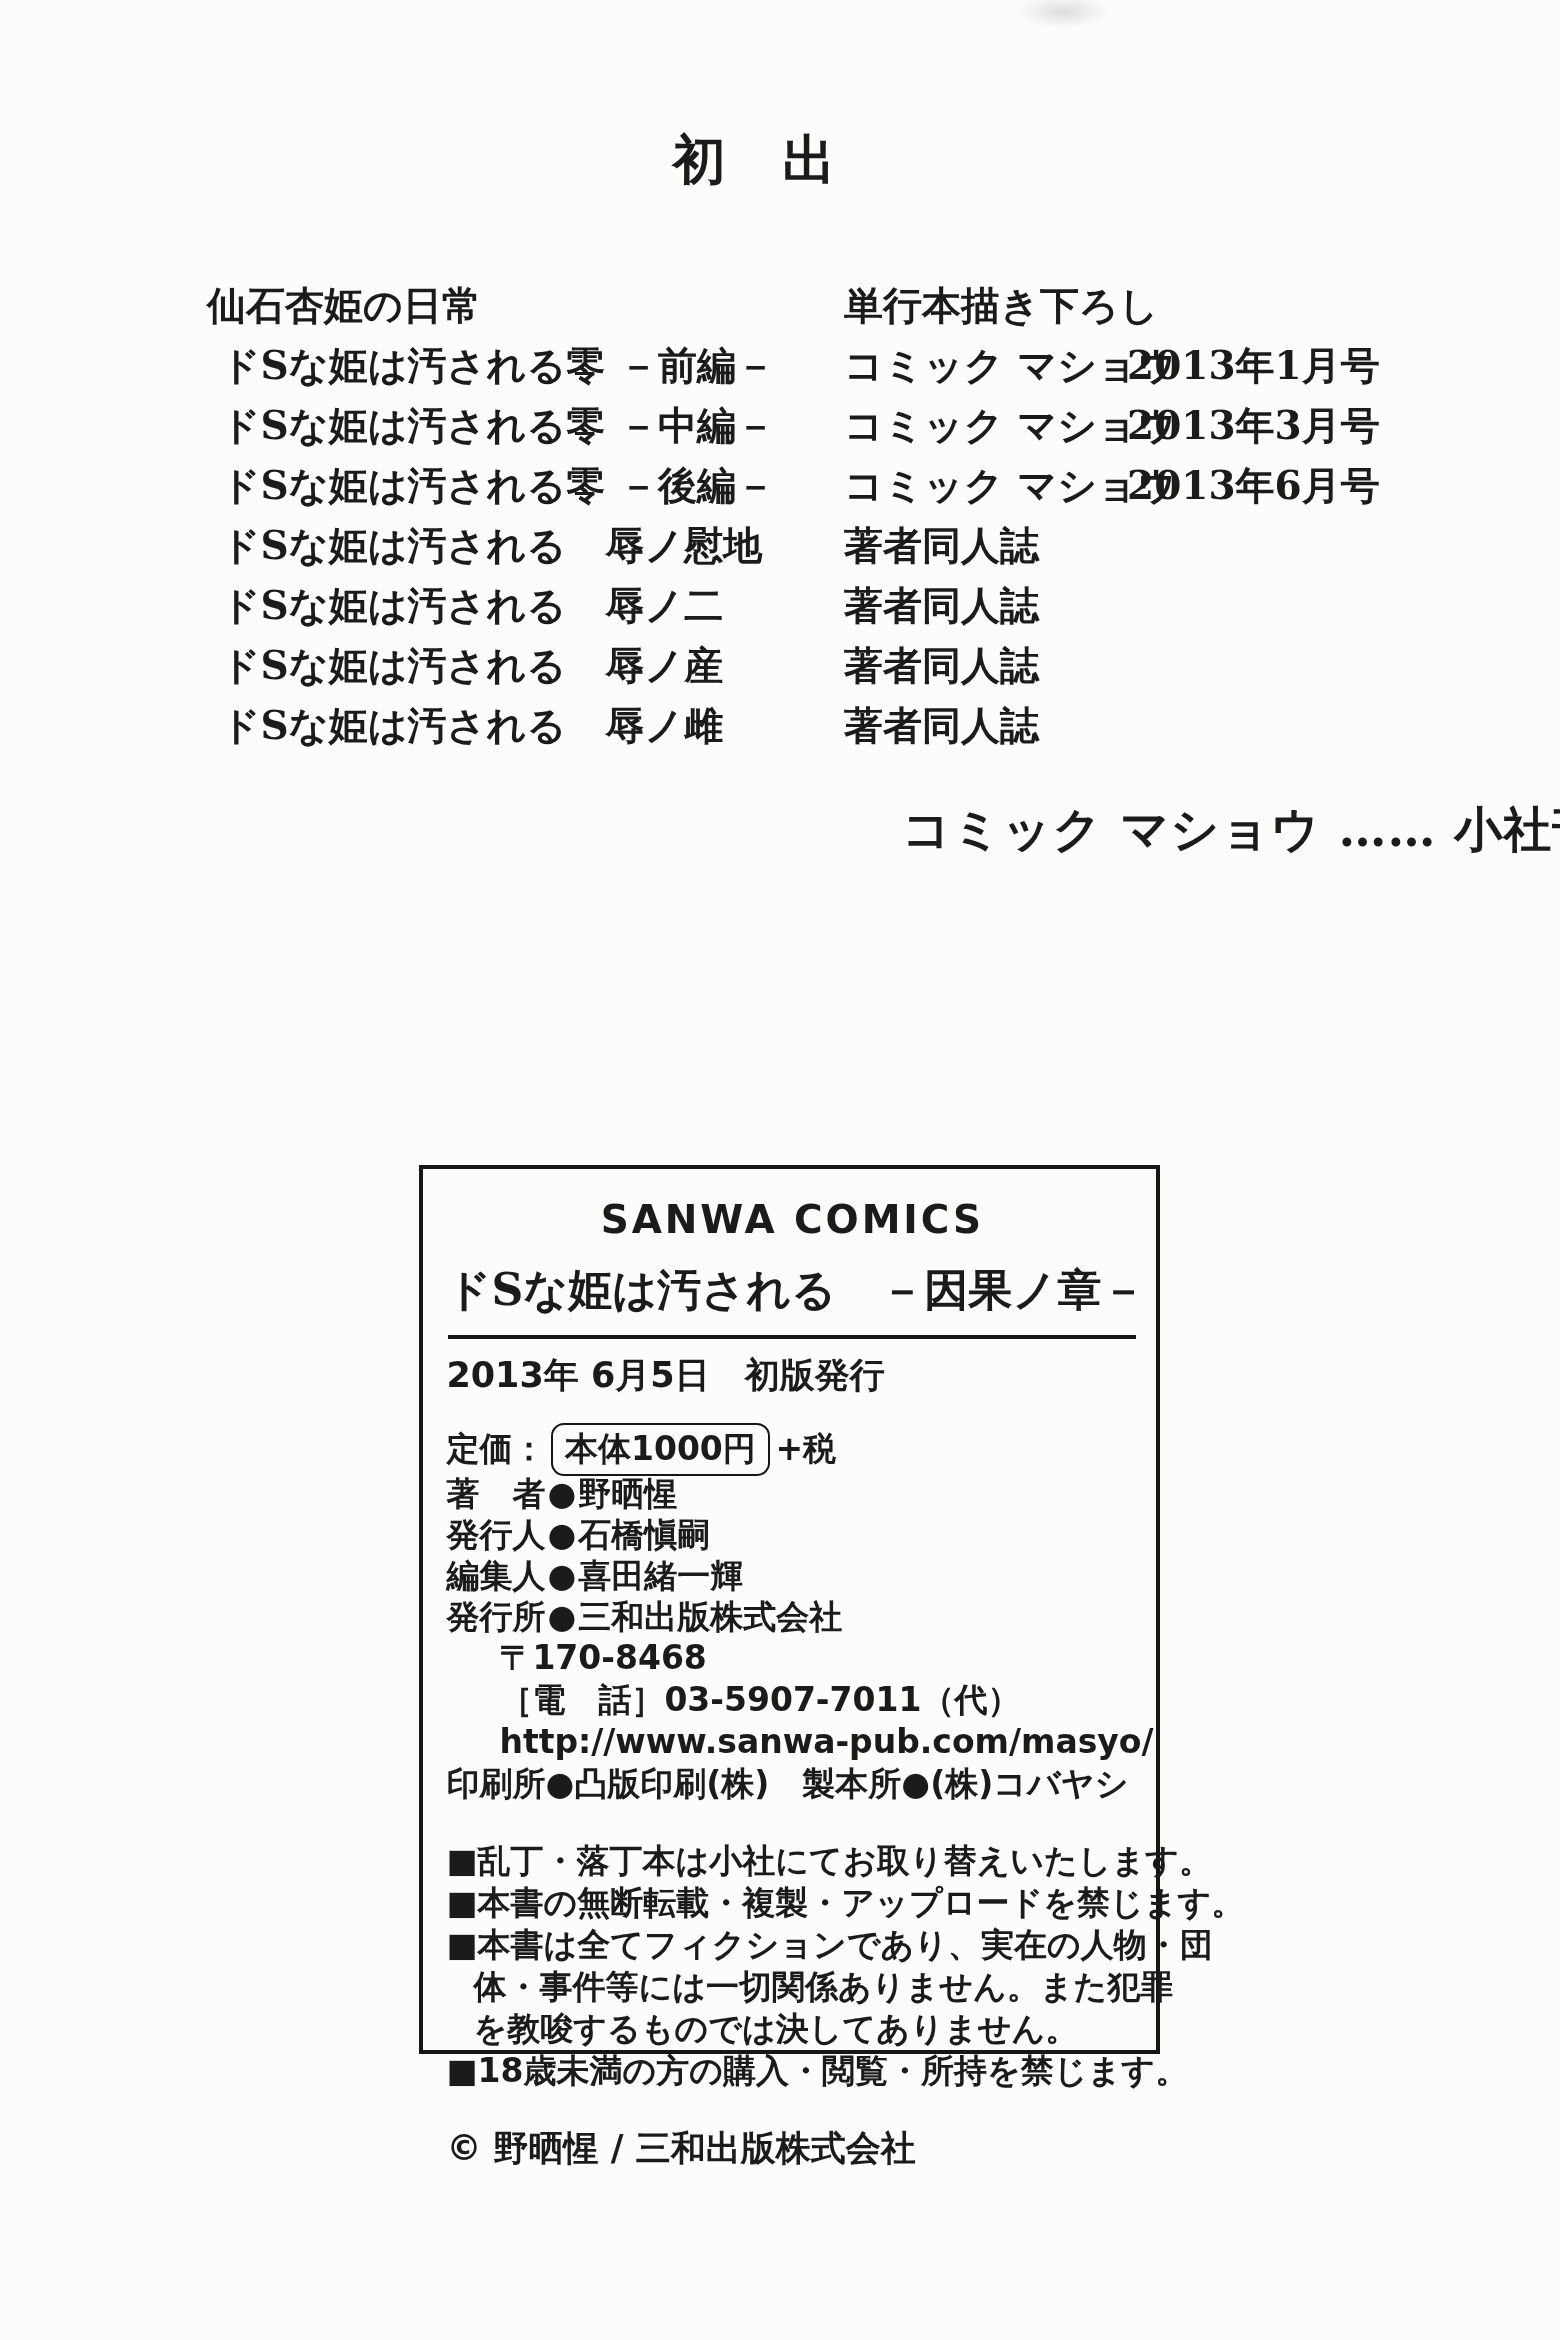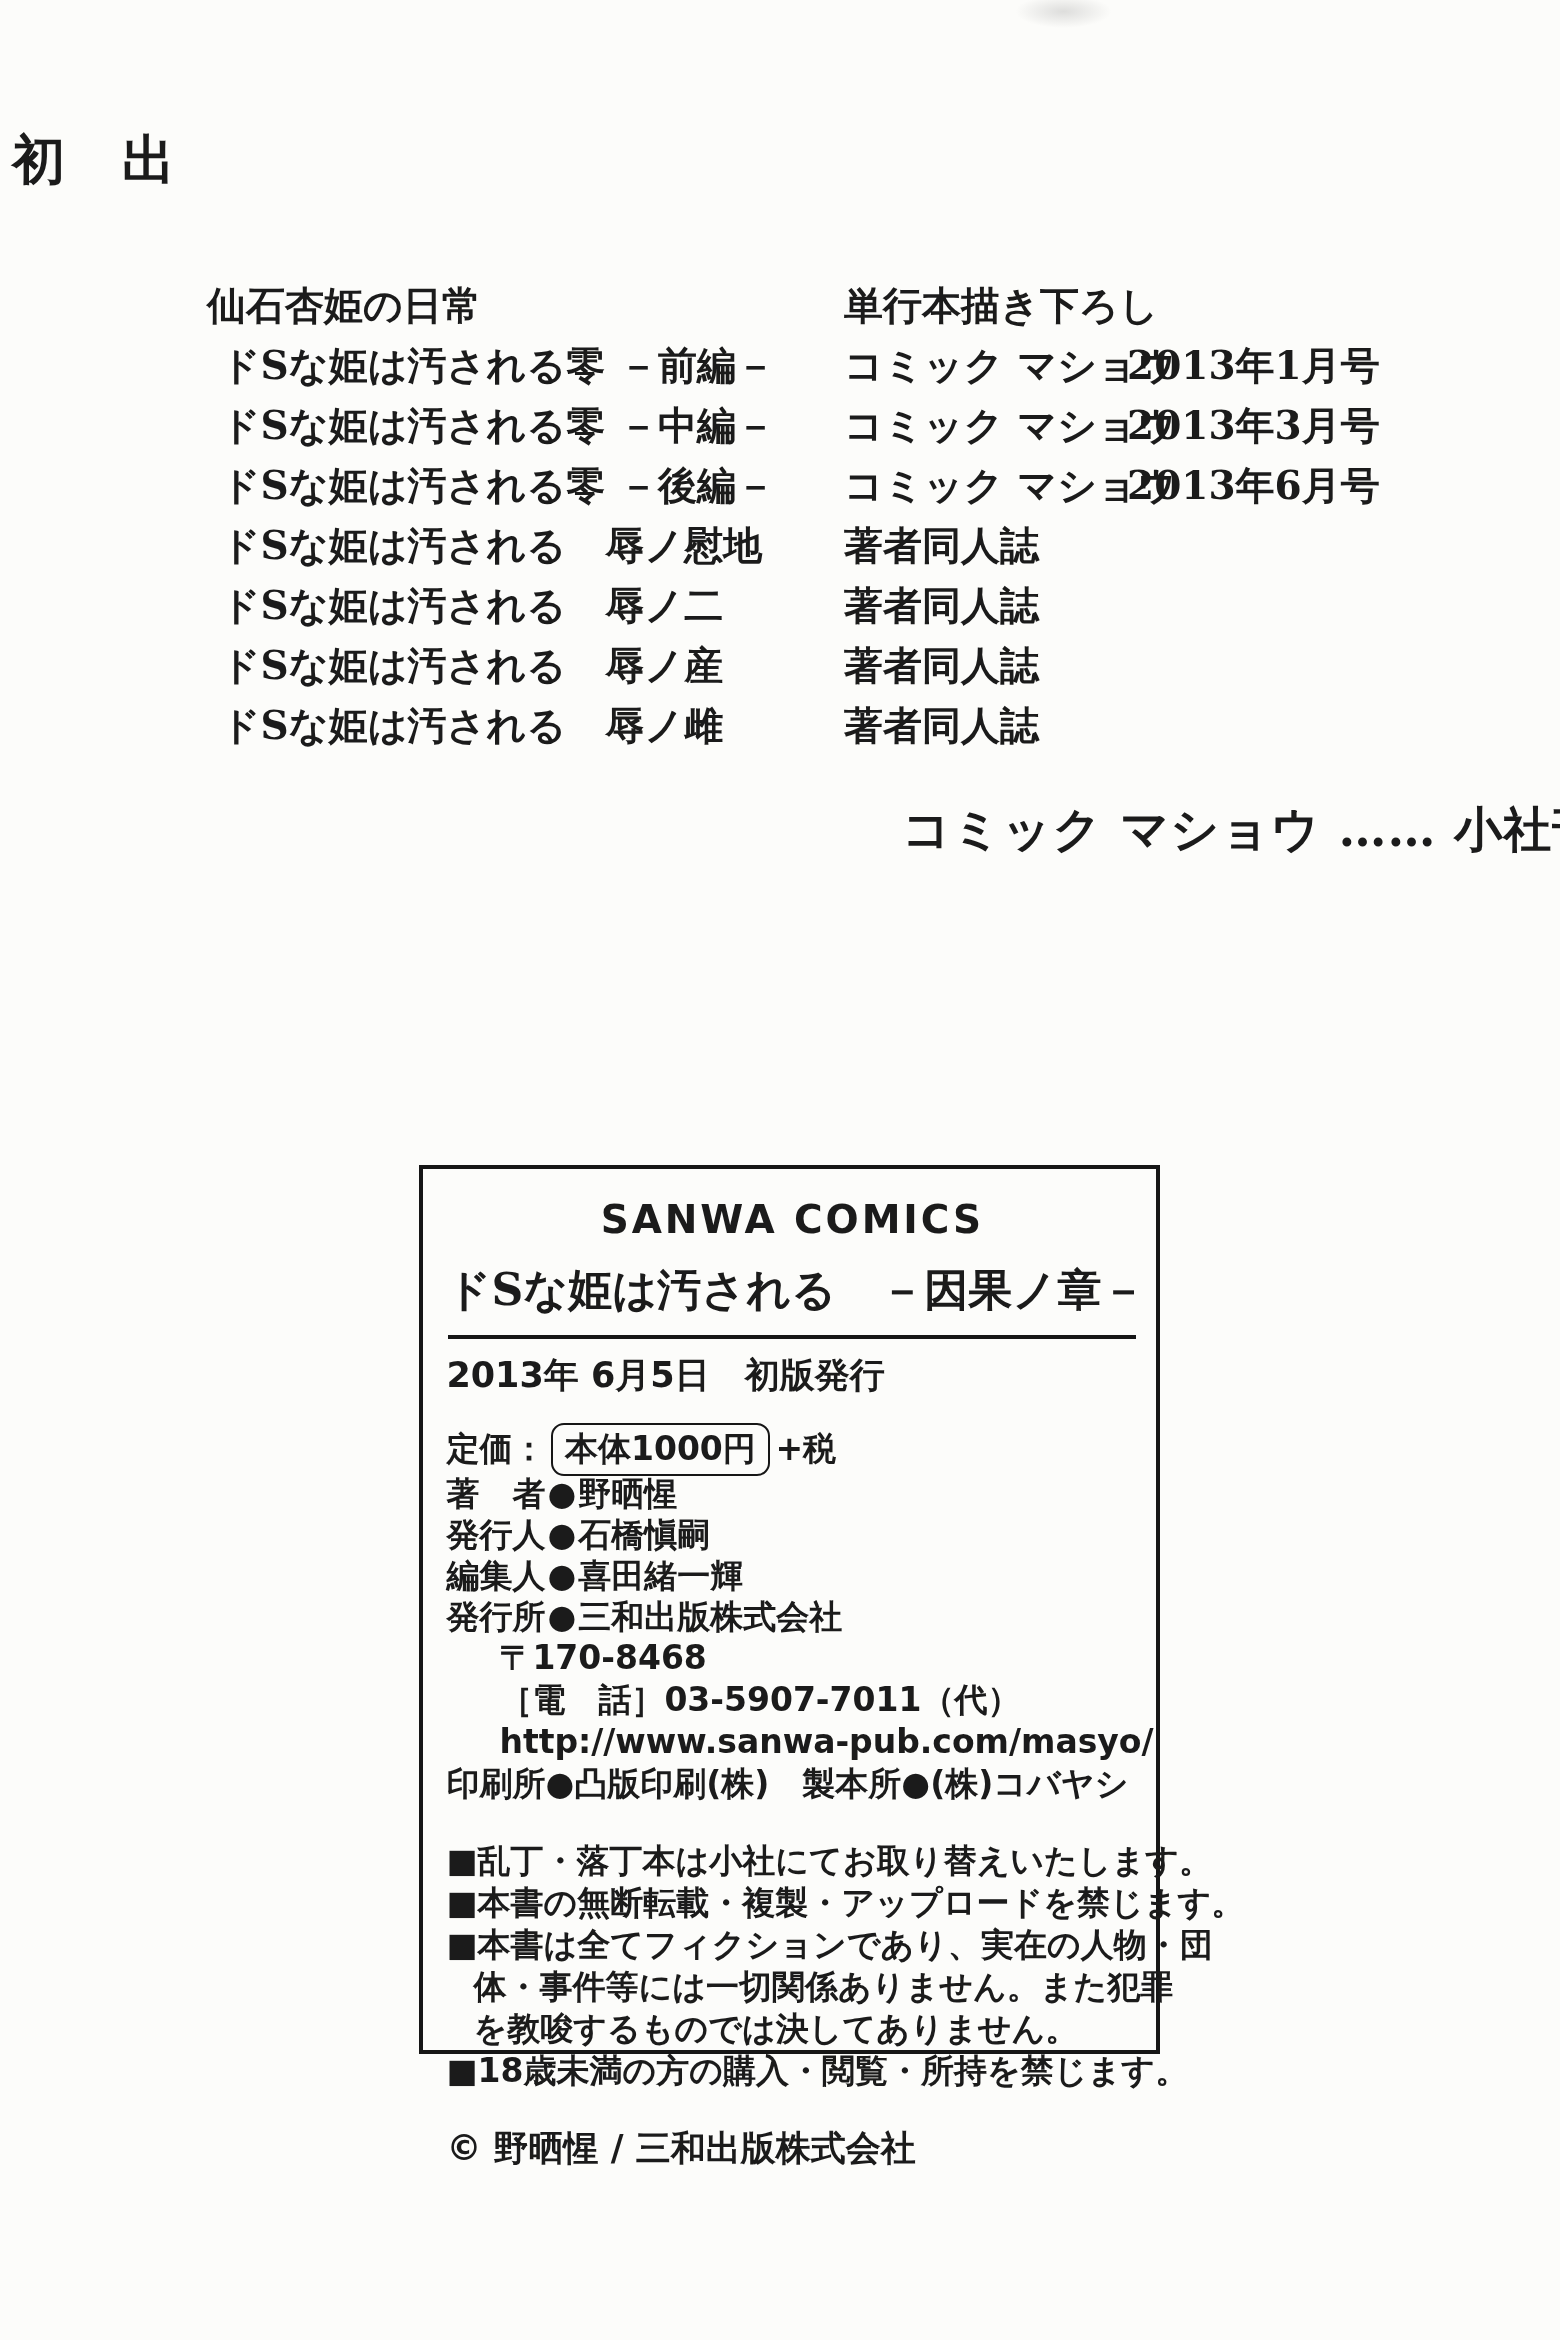--- a/index.html
+++ b/index.html
@@ -7,22 +7,22 @@
     position:relative;width:1560px;height:2341px;margin:0 auto;
     background:#fcfcfa;color:#1b1b1b;overflow:hidden;
     font-family:"DejaVu Serif","Liberation Serif",serif;
   }
   .smudge{
     position:absolute;left:995px;top:-11.7px;width:137px;height:47px;
     background:radial-gradient(closest-side,rgba(150,150,150,0.30),rgba(150,150,150,0) 70%);
     pointer-events:none;
   }
   .page-title{
-    position:absolute;top:125px;left:12px;width:1510px;margin:0;
-    text-align:left;font-size:53px;font-weight:700;letter-spacing:2px;
+    position:absolute;top:125px;left:0;width:1510px;margin:0;
+    text-align:center;font-size:53px;font-weight:700;letter-spacing:2px;
     font-family:"DejaVu Serif","Liberation Serif",serif;
   }
   .works{
     position:absolute;left:207px;top:275px;width:1297px;
     font-size:39px;font-weight:600;line-height:60px;
   }
   .work-row{position:relative;height:60px;white-space:nowrap;}
   .work-row.sub{padding-left:13.7px;}
   .work-source{position:absolute;left:637px;top:0;}
   .work-issue{position:absolute;left:920px;top:0;}

